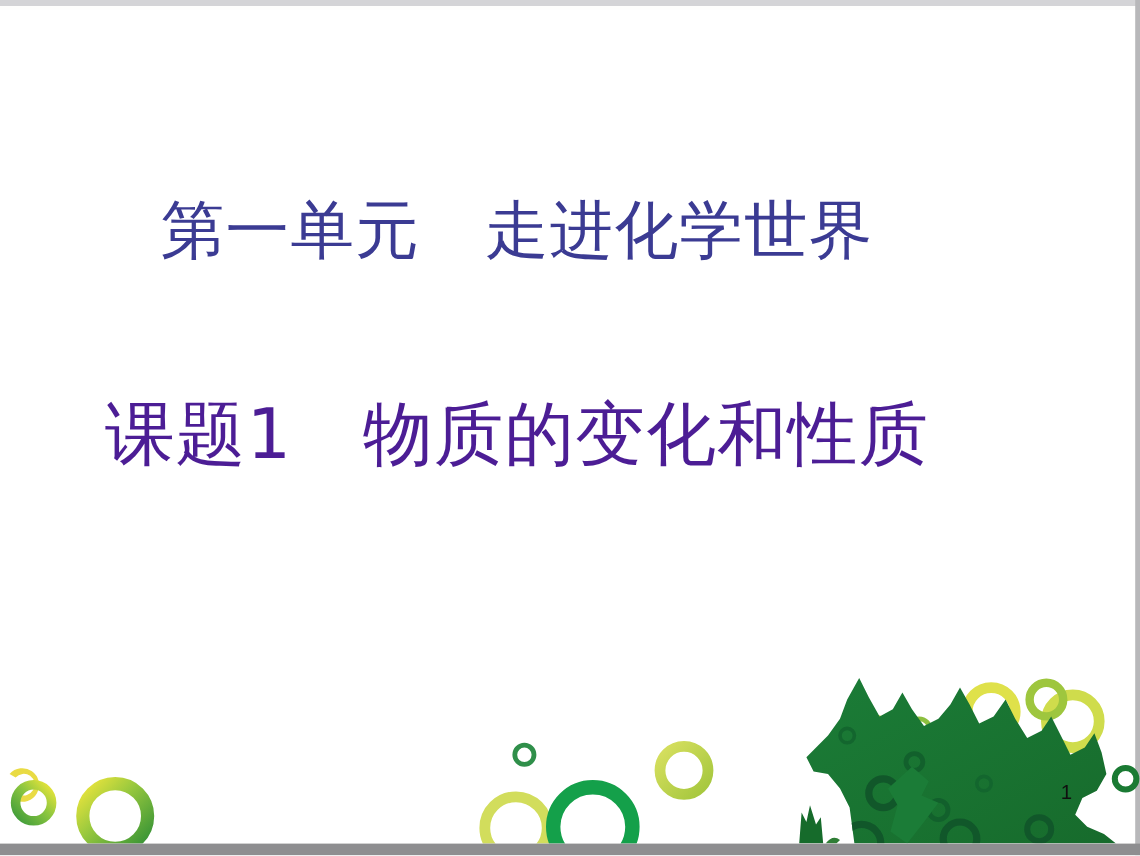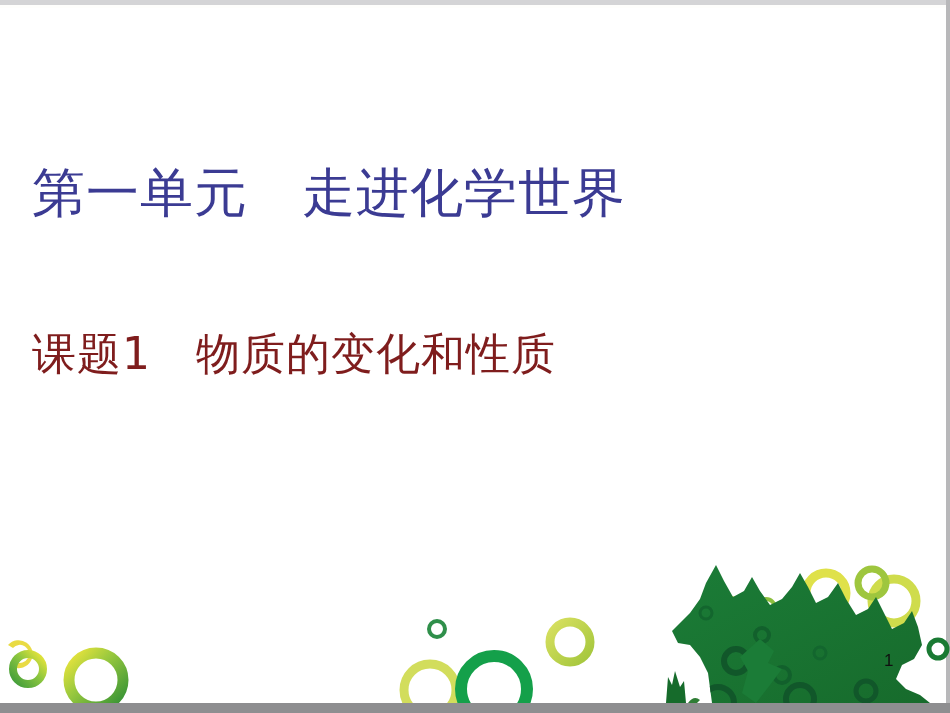--- a/index.html
+++ b/index.html
@@ -45,36 +45,36 @@
     width: 950px; height: 10px;
     background: #8e8e90;
   }
 
   
   .title-block {
     position: absolute;
     left: 0;
     top: 160px;
     width: 862px;
-    margin-left: 32px;
+    text-align: center;
   }
   .title-line-1 {
     font-size: 53px;
     line-height: 1.25;
     letter-spacing: 1px;
     color: #3b3b93;
     white-space: pre;
     font-family: "DejaVu Sans", "Liberation Sans", sans-serif;
   }
   .title-line-2 {
     margin-top: 100px;
-    font-size: 44px;
+    font-size: 58px;
     line-height: 1.25;
     letter-spacing: 1px;
-    color: #7f1d1d;
+    color: #4c1d95;
     white-space: pre;
     font-family: "DejaVu Sans", "Liberation Sans", sans-serif;
   }
 
   
   .decor {
     position: absolute;
     left: 0;
     bottom: 10px;
     width: 950px;

